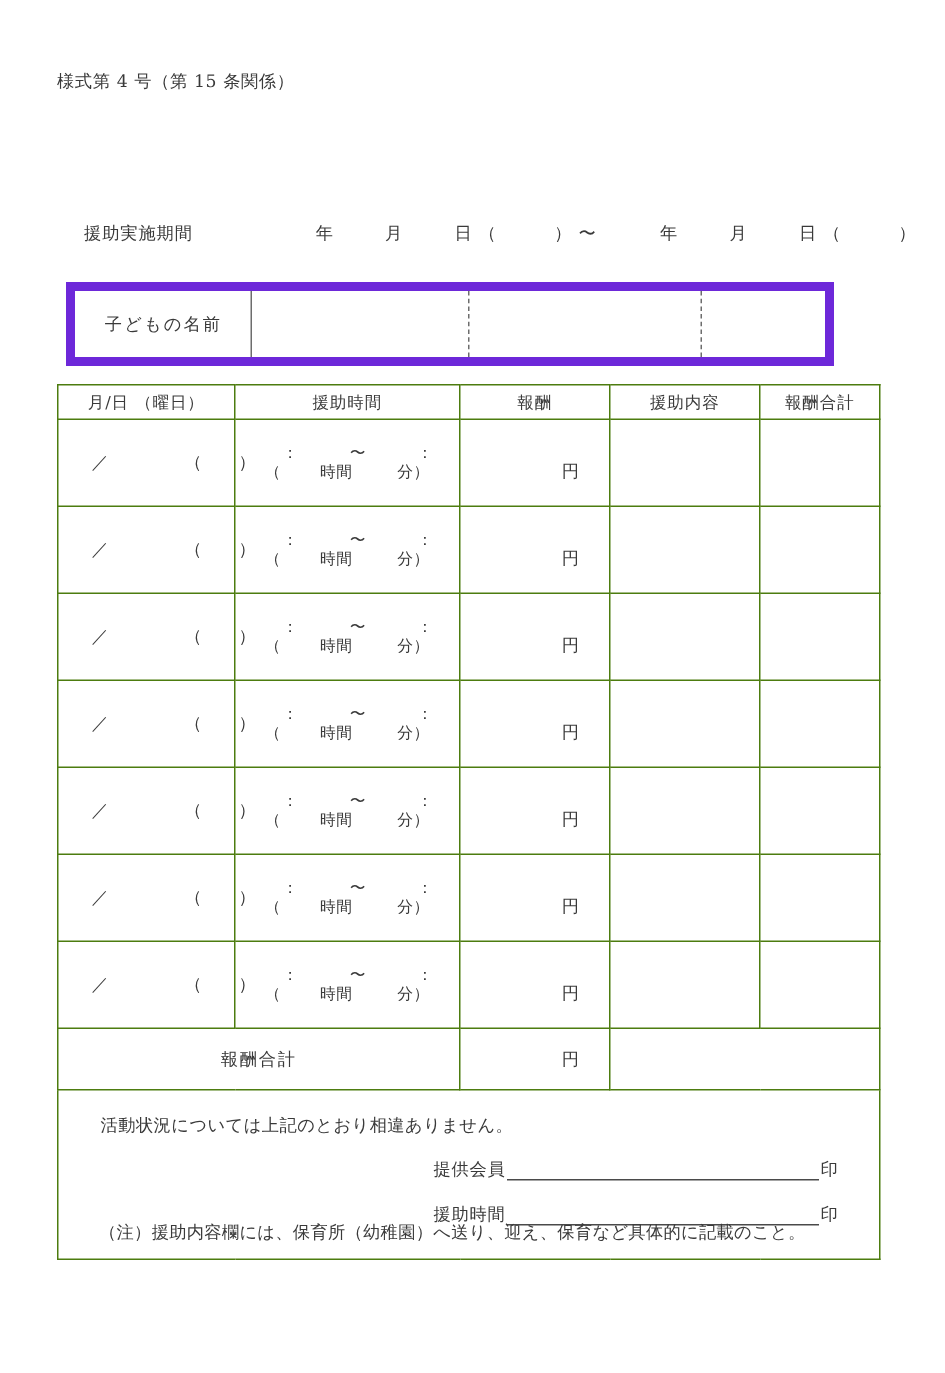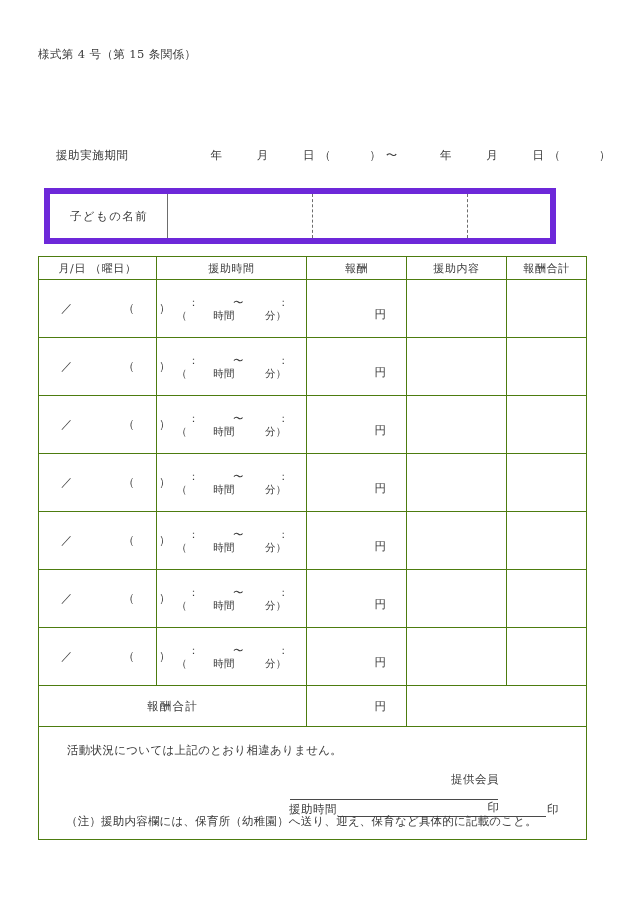--- a/index.html
+++ b/index.html
@@ -220,21 +220,21 @@
   }
   .sign-line {
     position: absolute;
     left: 250px;
     font-size: 11.5px;
     letter-spacing: 0.4px;
     white-space: nowrap;
     display: flex;
     align-items: flex-end;
   }
-  .sign-line.l1 { top: 45px; flex-direction: column; }
+  .sign-line.l1 { top: 45px; }
   .sign-line.l2 { top: 75px; }
   .sign-name { letter-spacing: 0.5px; }
   .sign-rule {
     display: inline-block;
     width: 208px;
     border-bottom: 1px solid #4a4a4a;
     height: 12px;
     margin: 0 1px;
   }
   .sign-seal { letter-spacing: 0; }

